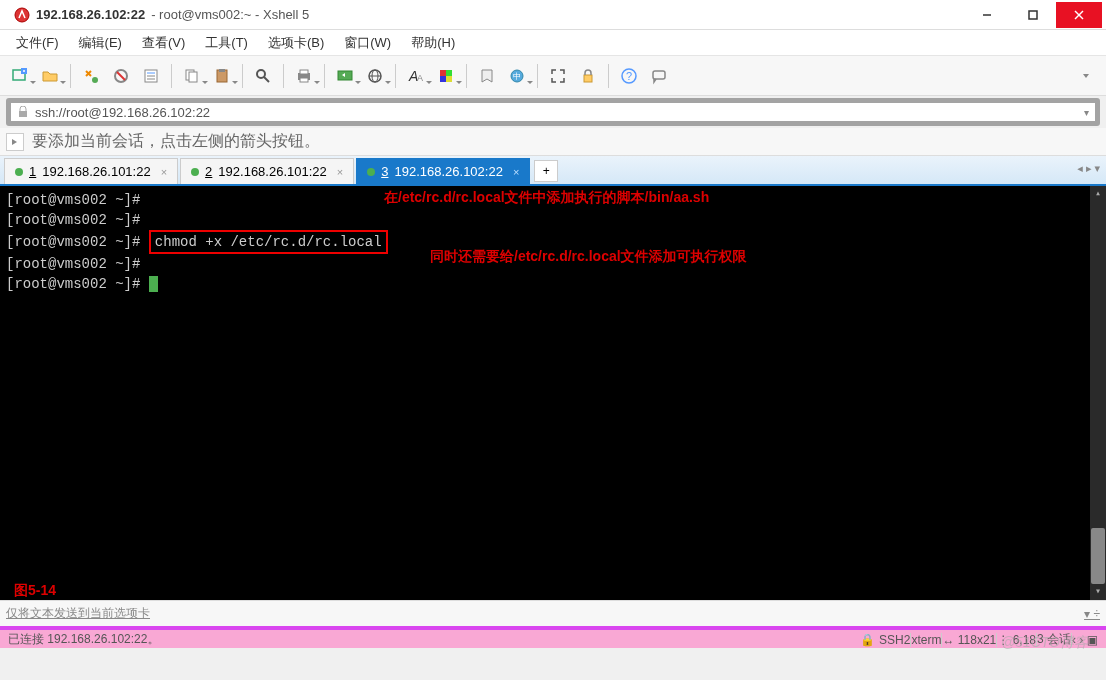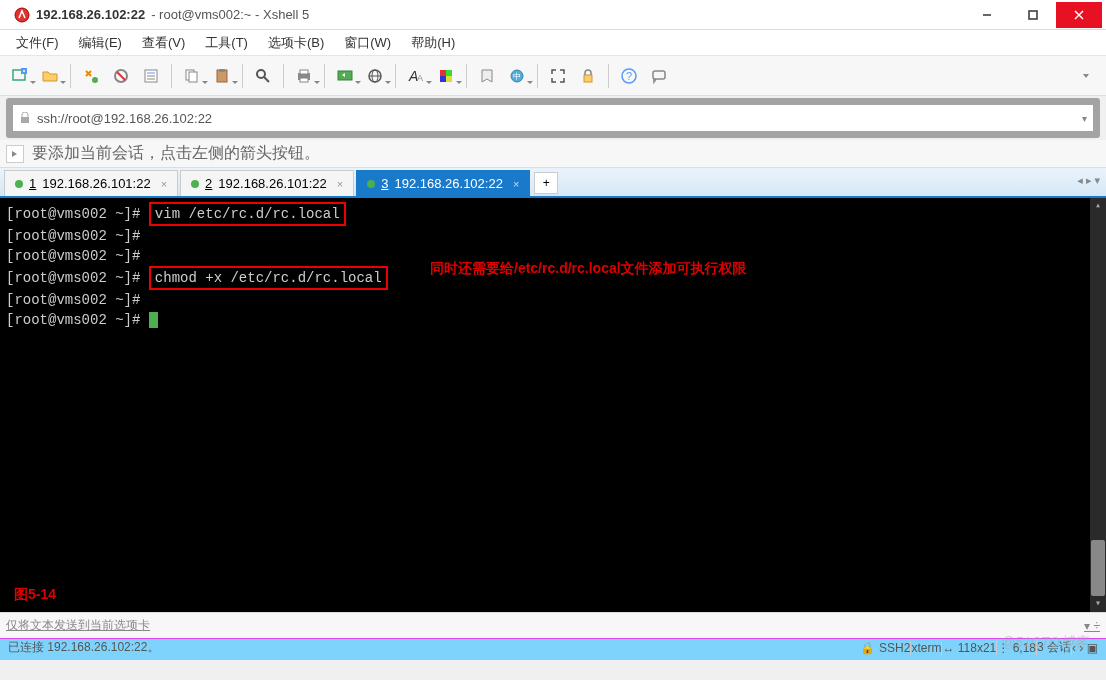--- a/index.html
+++ b/index.html
@@ -10,48 +10,48 @@
 .titlebar .title-sub { font-size: 13px; color: #555; margin-left: 6px; }
 .win-controls { margin-left: auto; display: flex; }
 .win-btn { width: 46px; height: 26px; display: flex; align-items: center; justify-content: center; font-size: 12px; color: #333; cursor: pointer; }
 .win-btn.close { background: #e81123; color: #fff; }
 .menubar { height: 26px; background: #fff; display: flex; align-items: flex-end; padding: 0 8px; gap: 4px; border-bottom: 1px solid #e5e5e5; }
 .menu-item { padding: 3px 8px; font-size: 13px; color: #333; cursor: pointer; }
 .toolbar { height: 40px; background: #f7f7f7; display: flex; align-items: center; padding: 0 6px; gap: 2px; border-bottom: 1px solid #ddd; }
 .tb-btn { width: 28px; height: 28px; display: flex; align-items: center; justify-content: center; cursor: pointer; border-radius: 3px; position: relative; }
 .tb-btn.drop::after { content: ""; position: absolute; right: -2px; bottom: 3px; border: 3px solid transparent; border-top-color: #888; }
 .tb-sep { width: 1px; height: 24px; background: #ccc; margin: 0 4px; }
-.addressbar { height: 40px; background: #fff; border: 7px solid #a3a3a3; margin: 2px 6px; display: flex; align-items: center; padding: 0 6px; border-radius: 3px; }
+.addressbar { height: 28px; background: #fff; border: 5px solid #a3a3a3; margin: 2px 6px; display: flex; align-items: center; padding: 0 6px; border-radius: 3px; }
 .addressbar .lock { margin-right: 6px; color: #888; }
 .addressbar .addr-text { font-size: 13px; color: #555; flex: 1; }
 .hint-bar { height: 28px; background: #f7f7f7; display: flex; align-items: center; padding: 0 6px; border-bottom: 1px solid #ddd; }
 .hint-bar .arrow-btn { width: 18px; height: 18px; border: 1px solid #ccc; margin-right: 8px; display: flex; align-items: center; justify-content: center; cursor: pointer; background: #fff; }
 .hint-bar .hint-text { font-size: 16px; color: #666; }
 .tab-strip { height: 30px; background: linear-gradient(#eaf3fb, #d5e8f7); display: flex; align-items: flex-end; padding: 0 4px; border-bottom: 2px solid #1979ca; position: relative; }
 .tab { height: 26px; padding: 0 10px; display: flex; align-items: center; gap: 6px; background: #f5f5f5; border: 1px solid #ccc; border-bottom: none; margin-right: 2px; font-size: 13px; cursor: pointer; position: relative; }
 .tab.active { background: #1979ca; color: #fff; border-color: #1979ca; }
 .tab .dot { width: 8px; height: 8px; border-radius: 50%; background: #4caf50; }
 .tab .tab-num { text-decoration: underline; }
 .tab .tab-close { font-size: 11px; color: #999; margin-left: 4px; }
 .tab.active .tab-close { color: #bcdfff; }
 .tab-add { width: 24px; height: 22px; background: #fff; border: 1px solid #ccc; display: flex; align-items: center; justify-content: center; cursor: pointer; margin-left: 2px; margin-bottom: 2px; }
 .tab-nav { position: absolute; right: 6px; top: 6px; display: flex; gap: 4px; color: #888; font-size: 11px; }
 .terminal { background: #000; color: #ccc; font-family: "Consolas", "Courier New", monospace; font-size: 14px; padding: 4px 6px; position: relative; height: 414px; }
 .term-line { line-height: 20px; white-space: pre; }
 .prompt { color: #ccc; }
 .cmd-box { border: 2px solid #e00; padding: 0 4px; display: inline-block; color: #ccc; }
 .annotation { color: #d00; font-weight: bold; position: absolute; font-size: 14px; font-family: "Microsoft YaHei", sans-serif; }
 .cursor { display: inline-block; width: 9px; height: 16px; background: #4caf50; vertical-align: middle; }
-.fig-label { position: absolute; left: 14px; bottom: 8px; color: #d00; font-weight: bold; font-family: "Microsoft YaHei", sans-serif; }
+.fig-label { position: absolute; left: 14px; bottom: 0; color: #d00; font-weight: bold; font-family: "Microsoft YaHei", sans-serif; }
 .term-scroll { position: absolute; right: 0; top: 0; width: 16px; height: 100%; background: #2a2a2a; }
 .term-scroll .thumb { position: absolute; width: 14px; left: 1px; height: 56px; bottom: 16px; background: #888; border-radius: 2px; }
 .term-scroll .arrow { position: absolute; width: 16px; height: 16px; color: #aaa; font-size: 10px; text-align: center; line-height: 16px; }
 .send-bar { height: 26px; background: #f7f7f7; border-top: 1px solid #ddd; display: flex; align-items: center; padding: 0 6px; color: #888; font-size: 12px; text-decoration: underline; }
 .send-bar .dd { margin-left: auto; color: #888; }
-.statusbar { height: 22px; background: #7dd3fc; border-top: 1px solid #d946ef; display: flex; align-items: flex-start; padding: 0 8px; font-size: 12px; color: #555; gap: 14px; }
+.statusbar { height: 22px; background: #f9a8d4; border-top: 4px solid #d946ef; display: flex; align-items: flex-end; padding: 0 8px; font-size: 12px; color: #555; gap: 14px; }
 .statusbar .sep { width: 1px; height: 14px; background: #ccc; }
 .statusbar .right { margin-left: auto; display: flex; align-items: center; }
 .watermark { position: absolute; right: 18px; bottom: 28px; color: #aaa; font-size: 14px; font-style: italic; opacity: 0.6; }
 svg { display: block; }
 </style>
 </head>
 <body>
 
 <div class="titlebar">
   <span class="app-icon">
@@ -266,27 +266,27 @@
     <span class="dot"></span>
     <span class="tab-num">3</span>
     <span>192.168.26.102:22</span>
     <span class="tab-close">×</span>
   </div>
   <div class="tab-add">+</div>
   <div class="tab-nav">◂ ▸ ▾</div>
 </div>
 
 <div class="terminal">
-  <div class="term-line"><span class="prompt">[root@vms002 ~]#</span> <span class="cmd-box">vim /etc/rc.d/rc.local</span></div>
   <div class="term-line"><span class="prompt">[root@vms002 ~]#</span> </div>
   <div class="term-line"><span class="prompt">[root@vms002 ~]#</span> </div>
   <div class="term-line"><span class="prompt">[root@vms002 ~]#</span> <span class="cmd-box">chmod +x /etc/rc.d/rc.local</span></div>
   <div class="term-line"><span class="prompt">[root@vms002 ~]#</span> </div>
   <div class="term-line"><span class="prompt">[root@vms002 ~]#</span> <span class="cursor"></span></div>
 
+  <div class="annotation" style="top:3px;left:384px">在/etc/rc.d/rc.local文件中添加执行的脚本/bin/aa.sh</div>
   <div class="annotation" style="top:62px;left:430px">同时还需要给/etc/rc.d/rc.local文件添加可执行权限</div>
   <div class="fig-label">图5-14</div>
 
   <div class="term-scroll">
     <div class="arrow" style="top:0">▴</div>
     <div class="thumb"></div>
     <div class="arrow" style="bottom:0">▾</div>
   </div>
 </div>
 

